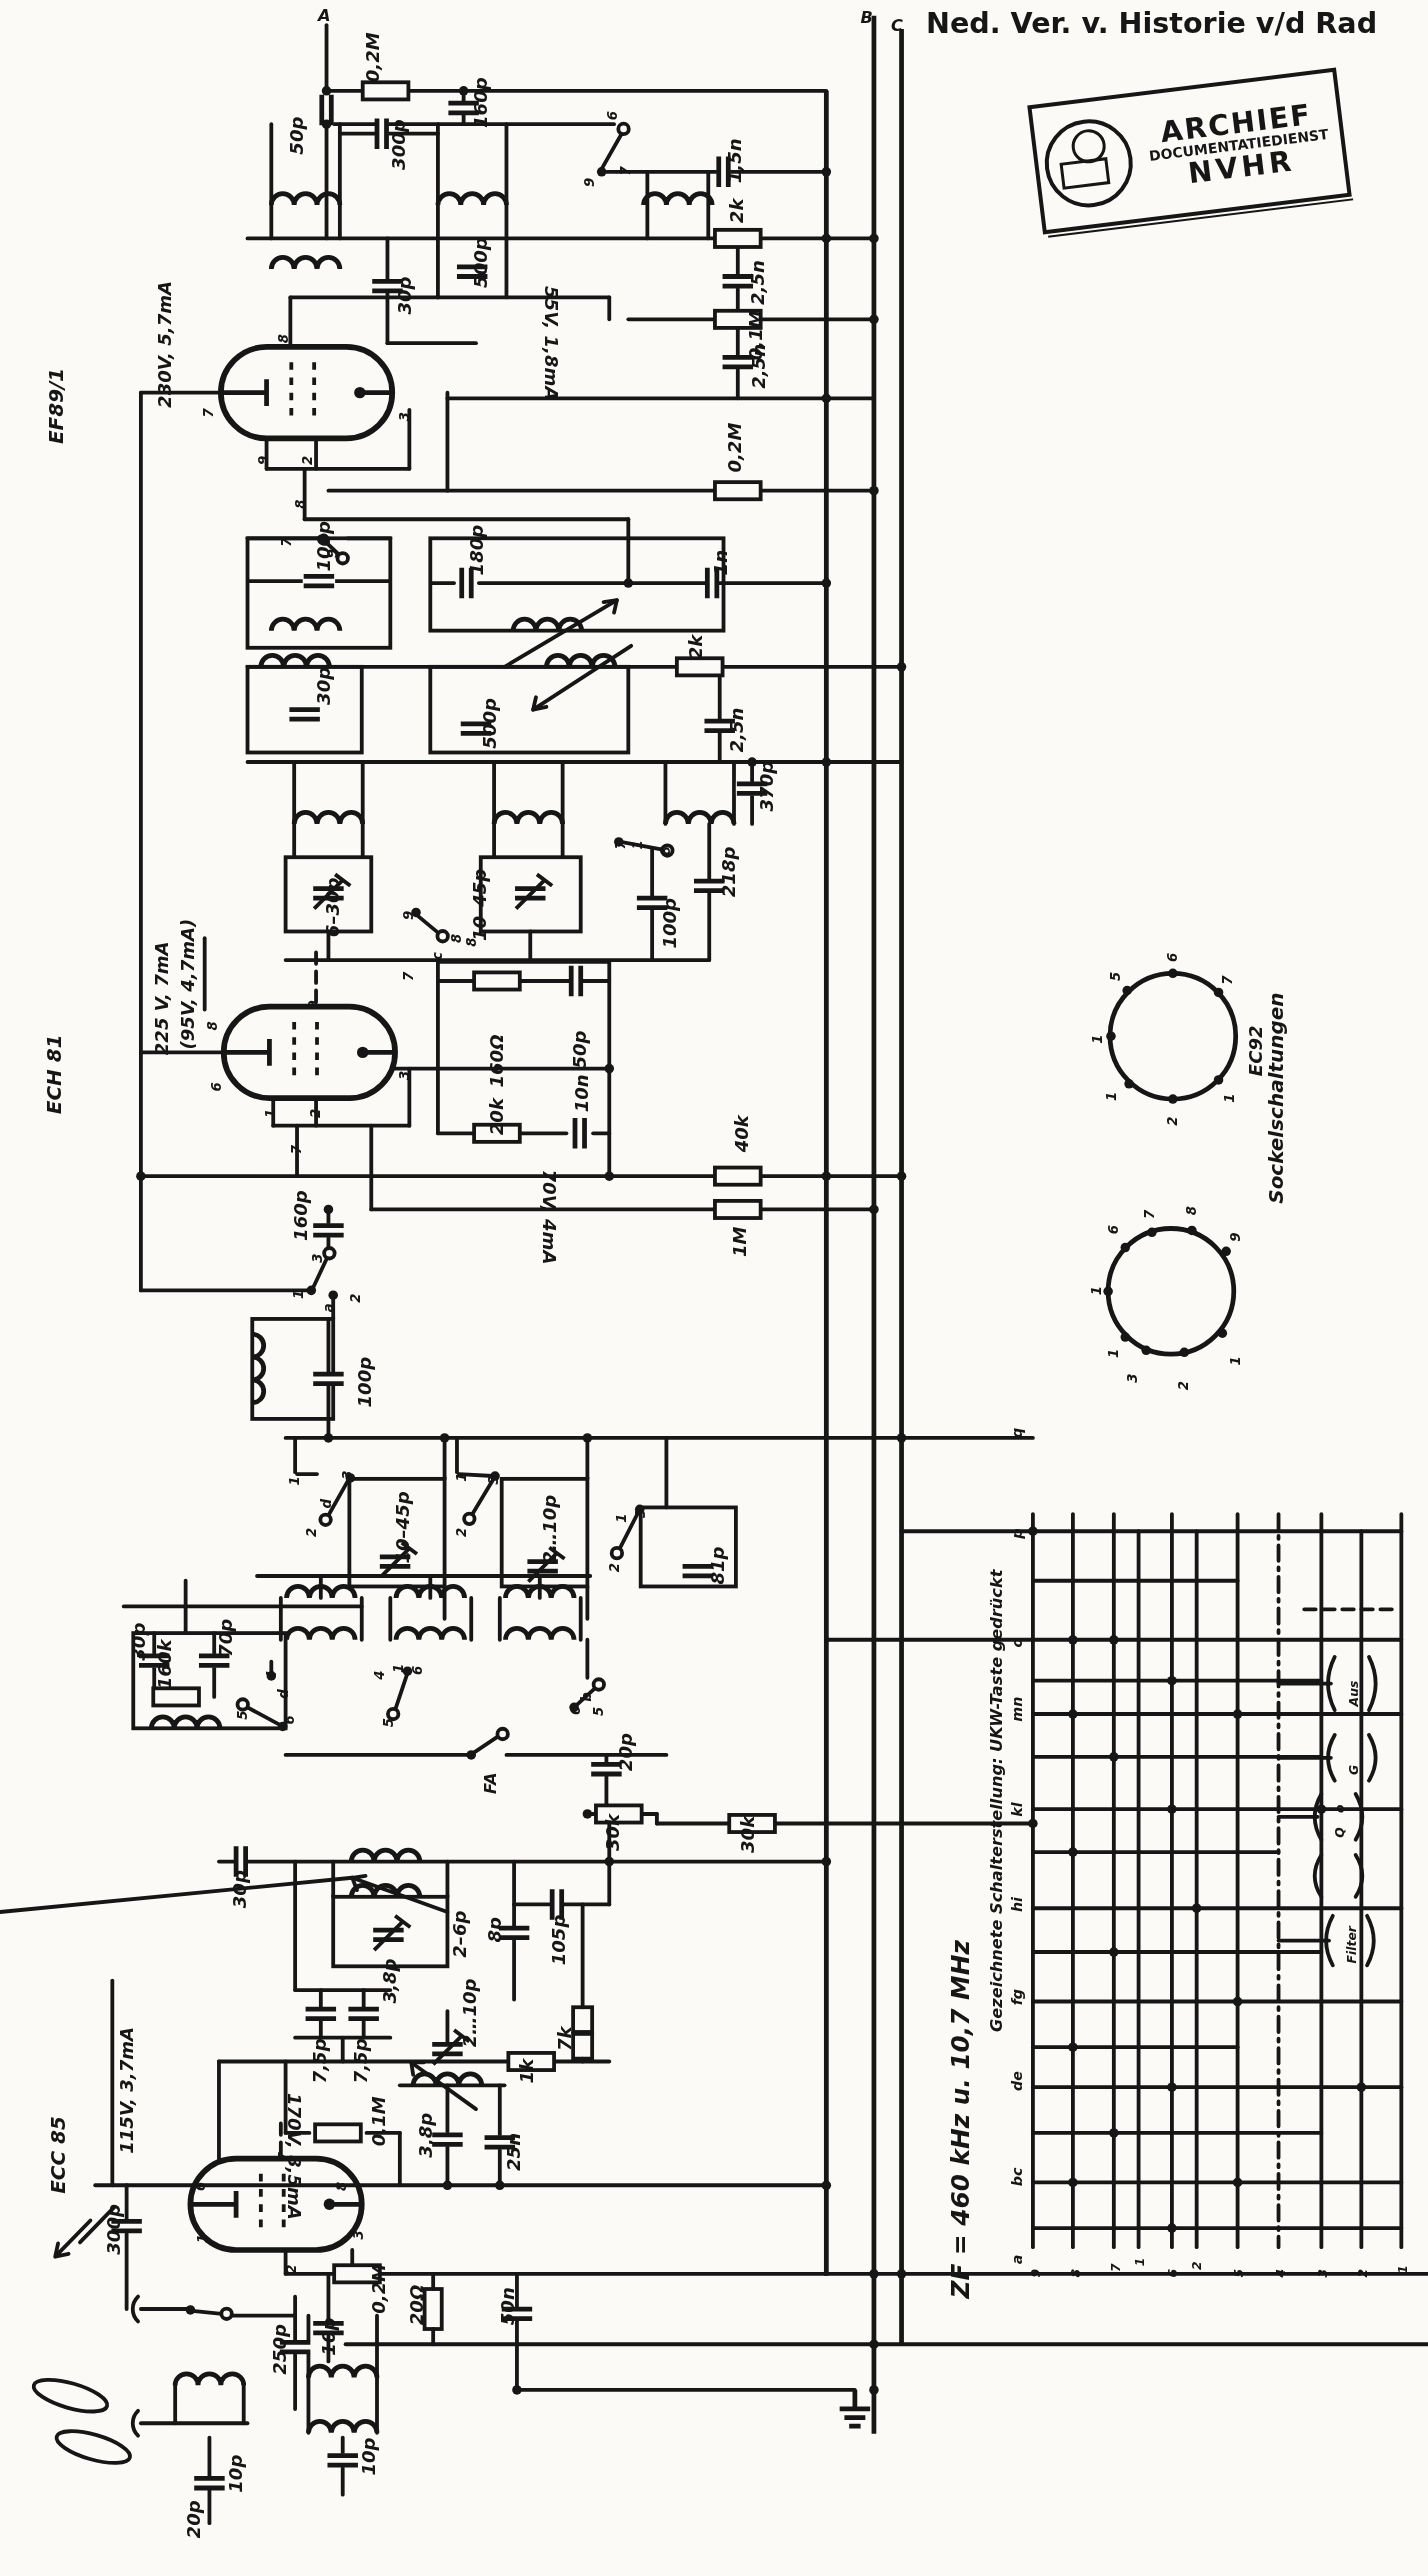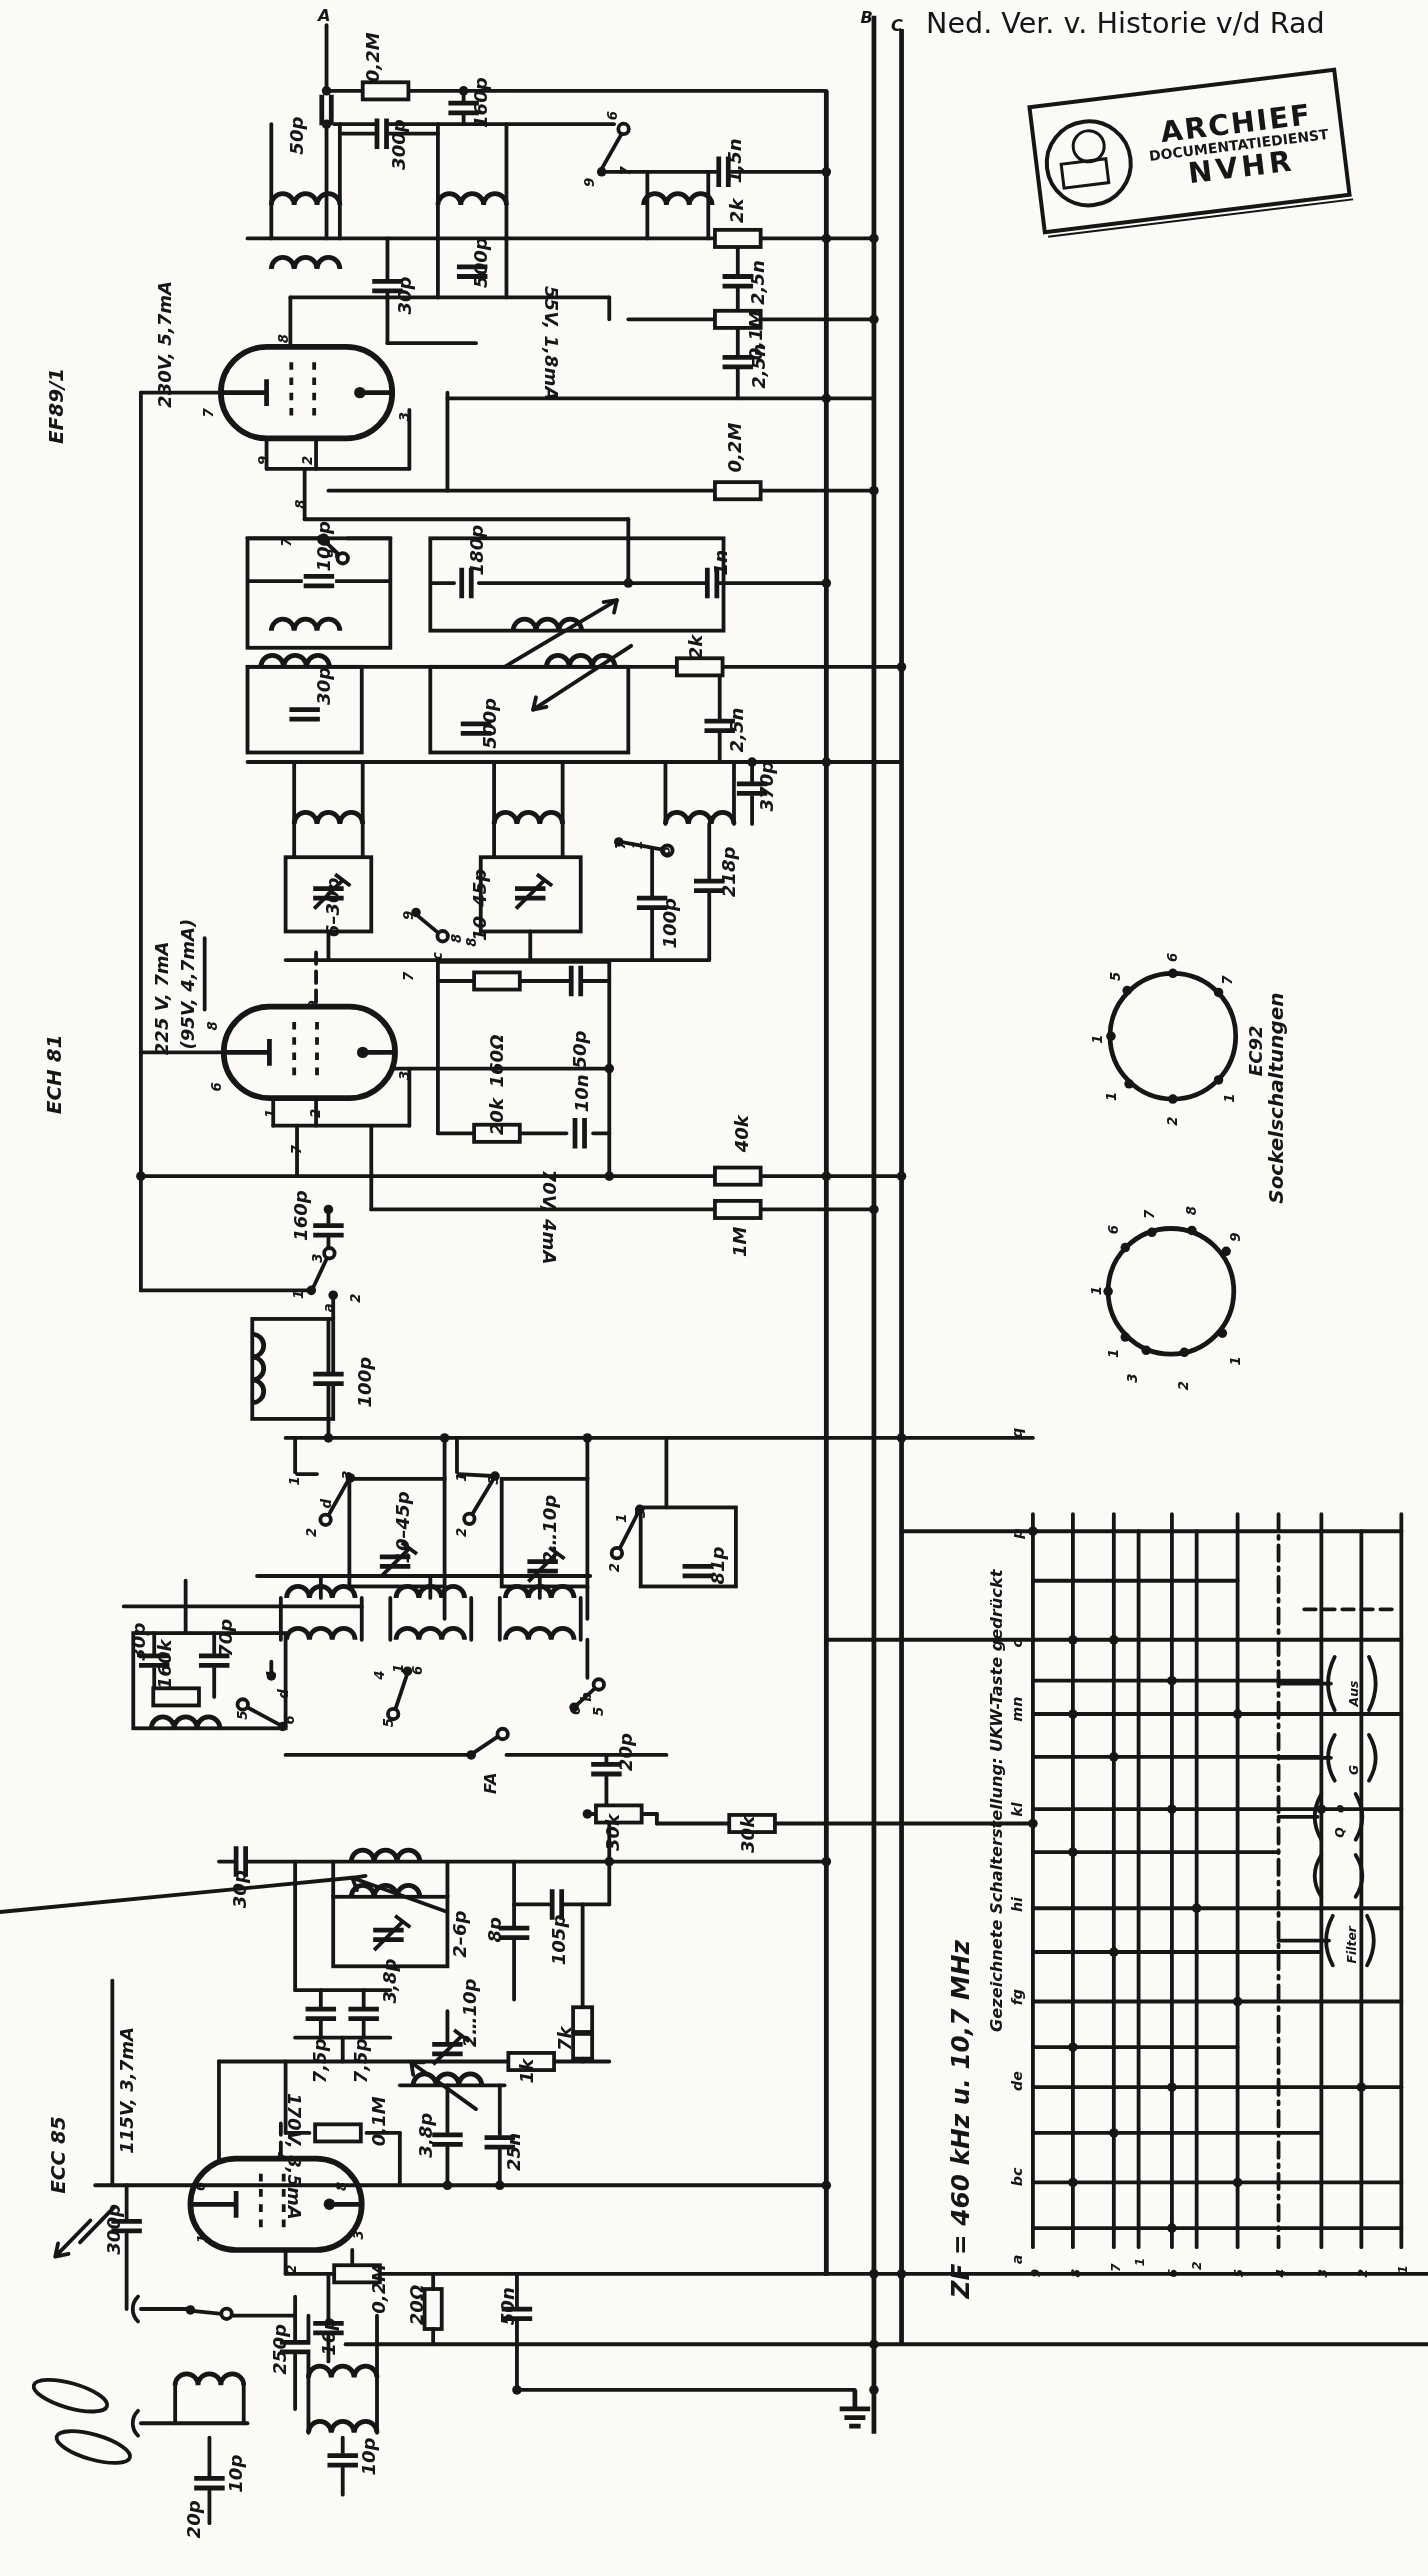--- a/index.html
+++ b/index.html
@@ -7,21 +7,21 @@
   #page{position:relative;width:1428px;height:2576px;background:var(--bg);overflow:hidden;
         font-family:"DejaVu Sans", sans-serif;color:var(--ink);}
   svg{position:absolute;left:0;top:0;}
   svg .w{stroke:var(--ink);stroke-width:4;fill:none;stroke-linecap:round;}
   svg .w5{stroke:var(--ink);stroke-width:5;fill:none;}
   svg .dash{stroke-dasharray:12 8;}
   svg .dashdot{stroke-dasharray:16 7 3 7;}
   svg text{fill:var(--ink);font-style:italic;font-weight:bold;font-family:"DejaVu Sans",sans-serif;}
   .r13{font-size:13px}.r14{font-size:14px}.r15{font-size:15px}.r17{font-size:17px}
   .r19{font-size:19px}.r21{font-size:21px}.r26{font-size:26px}
-  #hdr{position:absolute;left:926px;top:5.7px;font-size:28.6px;font-weight:normal;white-space:nowrap;
+  #hdr{position:absolute;left:926px;top:5.7px;font-size:28.6px;font-weight:bold;white-space:nowrap;
        font-family:"DejaVu Sans",sans-serif;color:var(--ink);}
   #stamp{position:absolute;left:1034px;top:86px;width:303px;height:122px;border:4.8px solid var(--ink);
          transform:rotate(-7deg);display:flex;align-items:center;background:var(--bg);
          box-shadow:0 0 0 1.9px var(--bg), 2.9px 5.7px 0 -1.9px var(--ink);}
   #stamp .bulb{width:80px;height:80px;border:4.8px solid var(--ink);border-radius:50%;margin:5.7px;
          position:relative;flex:none;overflow:hidden;}
   #stamp .bulb:before{content:"";position:absolute;left:11.4px;top:36px;width:42px;height:21px;
          border:3.8px solid var(--ink);}
   #stamp .bulb:after{content:"";position:absolute;left:25px;top:5.7px;width:28.6px;height:28.6px;
          border:3.8px solid var(--ink);border-radius:50%;}

